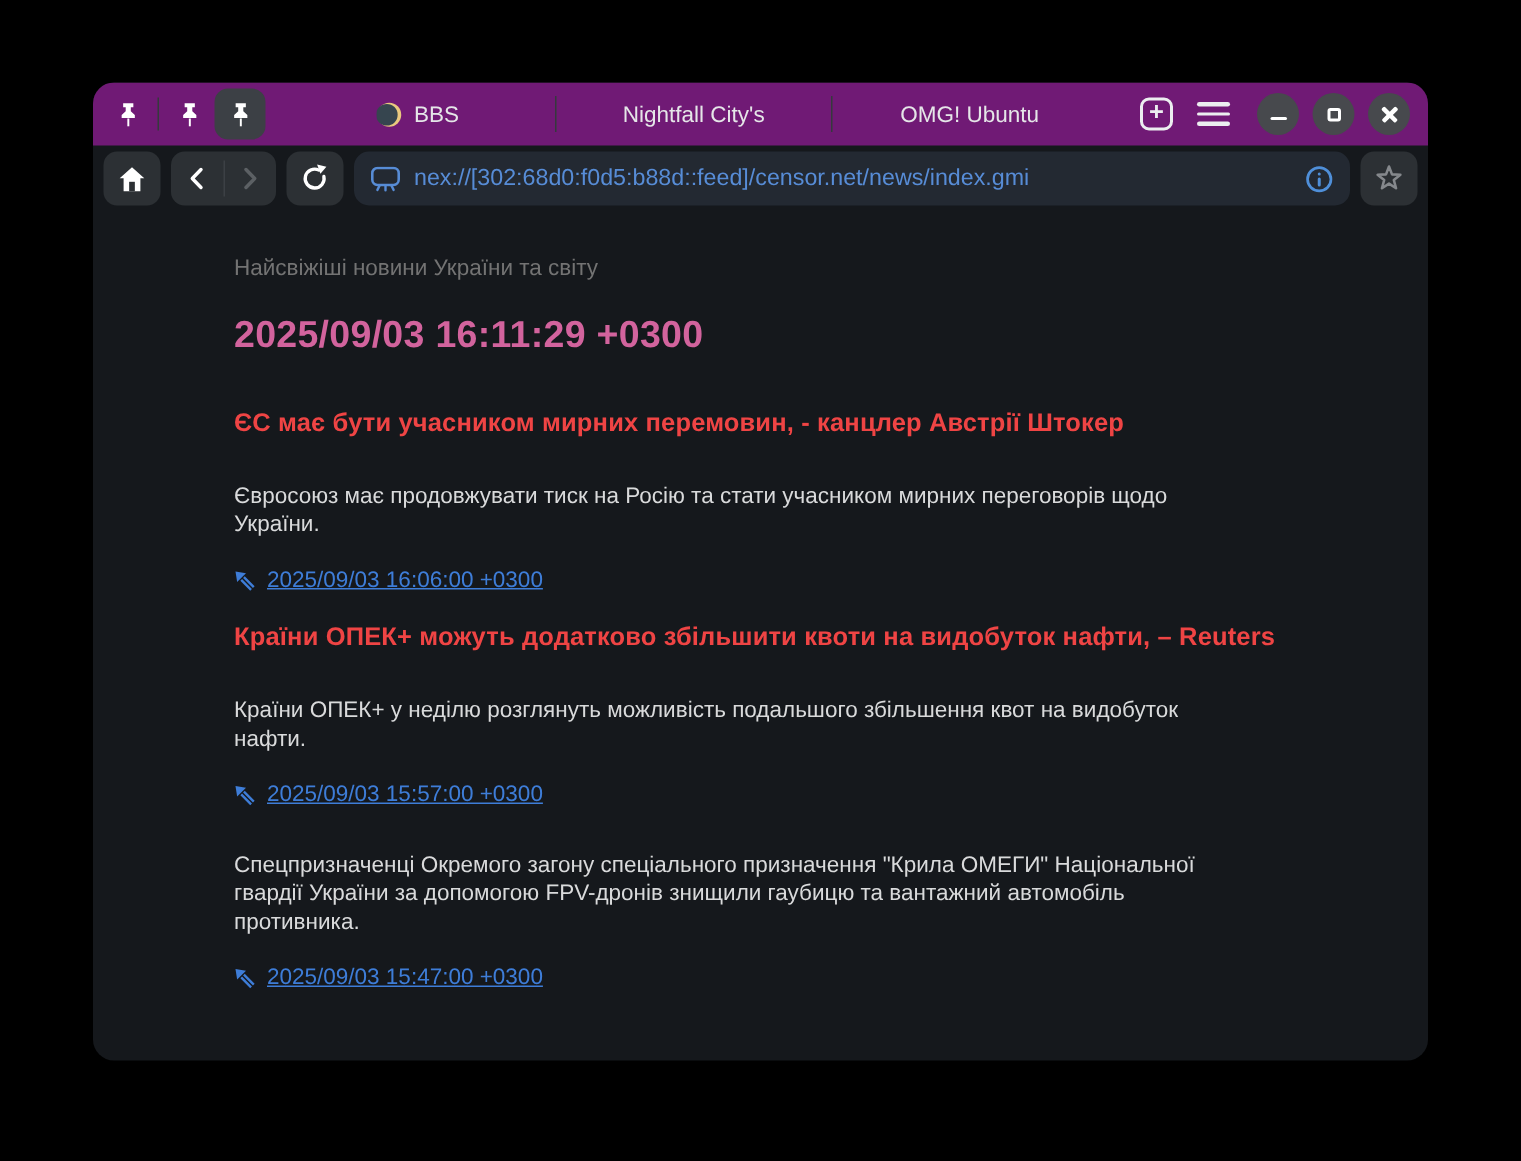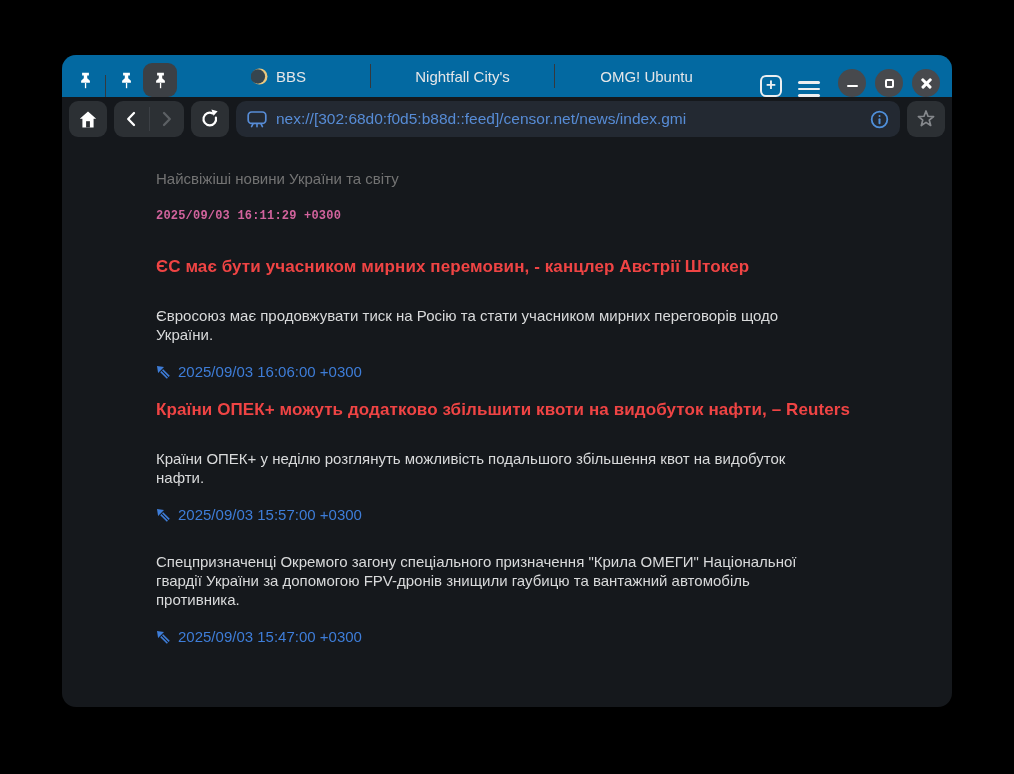--- a/index.html
+++ b/index.html
@@ -3,21 +3,21 @@
 <meta charset="utf-8">
 <style>
   * { margin:0; padding:0; box-sizing:border-box; }
   html,body { width:1014px; height:774px; }
   body { background:#000; font-family:"Liberation Sans","DejaVu Sans",sans-serif; position:relative; overflow:hidden; }
 
   .window { position:absolute; left:62px; top:55px; width:890px; height:652px;
             background:#15181c; border-radius:14px; overflow:hidden; }
 
   
-  .tabbar { height:42px; background:#0369a1; display:flex; align-items:flex-end; padding:0 12px 0 6px; }
+  .tabbar { height:42px; background:#701a75; display:flex; align-items:center; padding:0 12px 0 6px; }
   .pin-btn { width:34px; height:34px; border-radius:9px; display:flex; align-items:center; justify-content:center; cursor:pointer; }
   .pin-btn.active { background:#3c4045; }
   .v-div { width:1px; height:22px; background:#35393d; margin:0 3px; }
   .tabs { flex:1; display:flex; align-items:center; height:100%; margin-left:10px; }
   .tab { flex:1; height:100%; display:flex; align-items:center; justify-content:center; gap:8px;
          color:#e5e6e8; font-size:15px; cursor:pointer; white-space:nowrap; }
   .tab-div { width:1px; height:24px; background:#35393d; }
   .newtab { width:22px; height:22px; border:2px solid #eceef0; border-radius:6px; margin:0 16px 0 22px;
             display:flex; align-items:center; justify-content:center; color:#eceef0; font-size:17px; font-weight:700; cursor:pointer; }
   .newtab span { margin-top:-2px; }
@@ -41,26 +41,26 @@
   .nav-half { flex:1; height:100%; display:flex; align-items:center; justify-content:center; cursor:pointer; }
   .nav-sep { width:1px; height:24px; background:#3c4045; }
   .url-field { flex:1; height:36px; background:#232932; border-radius:10px; display:flex; align-items:center; padding:0 11px; gap:9px; cursor:text; }
   .url-text { flex:1; color:#578cd6; font-size:15.5px; white-space:nowrap; overflow:hidden; }
   .info-btn { display:flex; align-items:center; cursor:pointer; }
 
   
   .content { padding:12px 60px 0 94px; }
   .page-title { font-size:23px; font-weight:700; color:#2b96ab; letter-spacing:.2px; }
   .page-sub { margin-top:17px; font-size:15px; color:#737373; }
-  .page-ts { margin-top:22px; font-size:12px; font-weight:700; color:#d2639d; letter-spacing:.2px;font-family:Liberation Mono, monospace; }
+  .page-ts { margin-top:22px; font-size:25px; font-weight:700; color:#d2639d; letter-spacing:.2px; }
   .article { margin-top:20px; }
   .article.first { margin-top:34px; }
   .a-title { font-size:17px; font-weight:700; color:#ef4444; letter-spacing:.1px; }
   .a-sum { margin-top:29px; font-size:15px; line-height:1.27; color:#d9dadb; max-width:676px; }
-  .a-link { margin-top:19px; display:flex; align-items:center; gap:8px; color:#3e7dd8; font-size:15px; cursor:pointer; width:max-content; }
+  .a-link { margin-top:19px; display:flex; align-items:center; gap:8px; color:#3e7dd8; font-size:15px; cursor:pointer; width:max-content;text-decoration:underline; }
   .a-link svg { flex:0 0 auto; }
 </style>
 </head>
 <body>
 
 <div class="window">
 
   <div class="tabbar">
     <div class="pin-btn">
       <svg width="13" height="17" viewBox="0 0 13 17">

